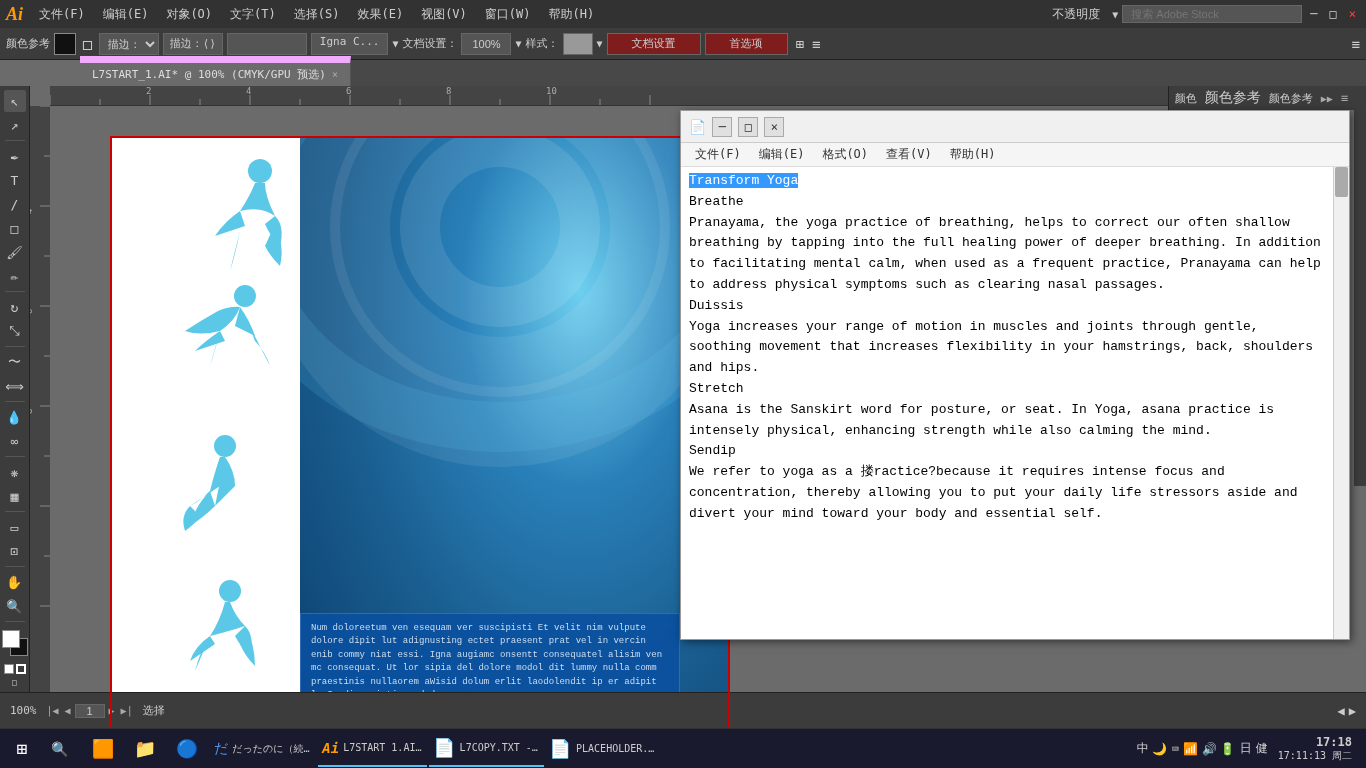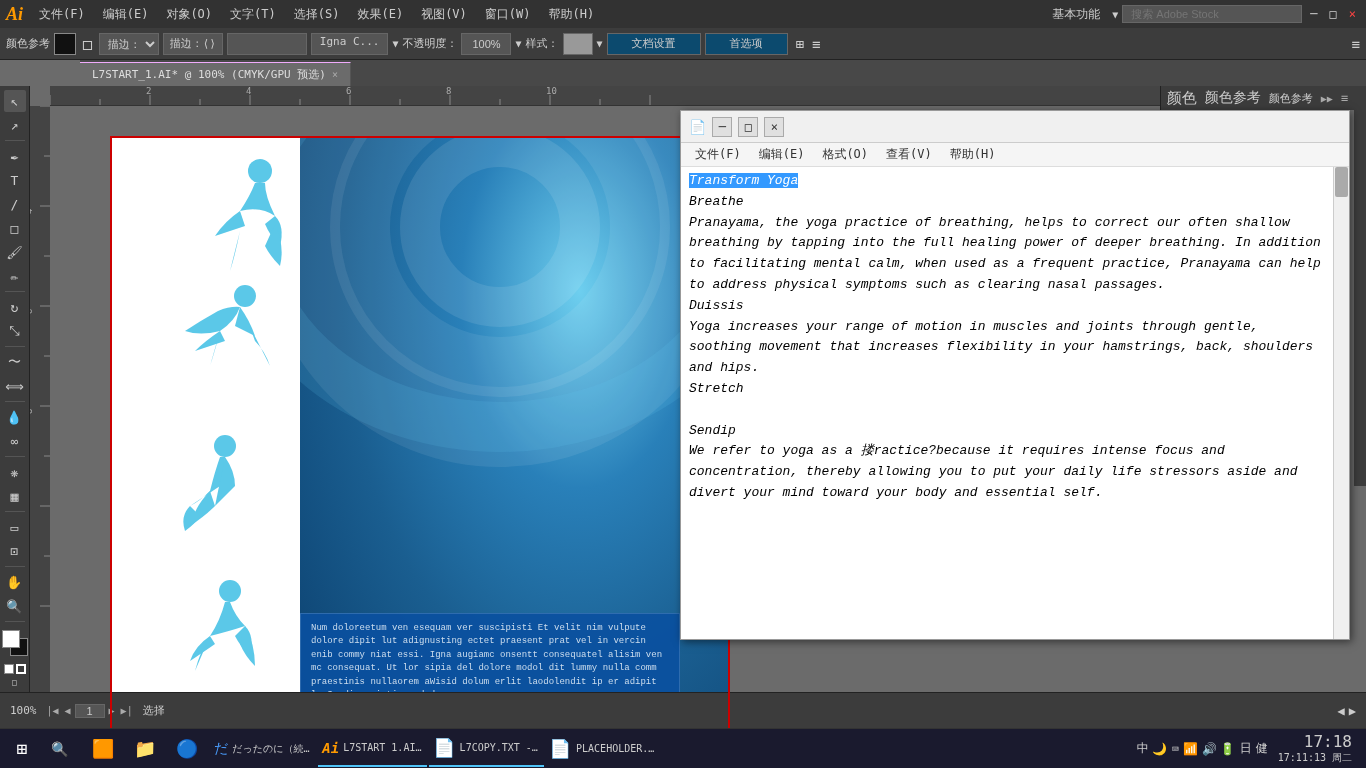--- a/index.html
+++ b/index.html
@@ -14,25 +14,25 @@
     .icon-btn { color: #ccc; font-size: 12px; padding: 2px 4px; cursor: pointer; }
 
     
     .toolbar-2 { position: absolute; top: 28px; left: 0; width: 100%; height: 32px; background: #3c3c3c; display: flex; align-items: center; padding: 0 6px; gap: 4px; border-bottom: 1px solid #222; }
     .tool-select { background: #555; border: 1px solid #666; color: #ccc; font-size: 11px; padding: 1px 4px; height: 22px; }
     .color-box { width: 22px; height: 22px; background: #111; border: 1px solid #888; cursor: pointer; }
     .touch-btn { background: #555; border: 1px solid #666; color: #ccc; font-size: 11px; padding: 1px 8px; height: 22px; cursor: pointer; }
     .opacity-label { color: #ccc; font-size: 11px; }
     .opacity-input { background: #555; border: 1px solid #666; color: #ccc; width: 50px; text-align: center; font-size: 11px; padding: 1px; height: 22px; }
     .style-box { background: #999; border: 1px solid #666; width: 30px; height: 22px; }
-    .doc-btn { background: #0c4a6e; border: 1px solid #666; color: #ccc; font-size: 11px; padding: 1px 24px; height: 22px; cursor: pointer; }
+    .doc-btn { background: #7f1d1d; border: 1px solid #666; color: #ccc; font-size: 11px; padding: 1px 24px; height: 22px; cursor: pointer; }
 
     
     .doc-tab-bar { position: absolute; top: 60px; left: 80px; right: 0; height: 26px; background: #484848; display: flex; align-items: flex-end; }
-    .doc-tab { background: #5a5a5a; color: #ddd; font-size: 11px; padding: 4px 12px; border-top: 1px solid #f0abfc; border-right: 1px solid #555; cursor: pointer; display: flex; align-items: center; gap: 6px; }
+    .doc-tab { background: #5a5a5a; color: #ddd; font-size: 11px; padding: 4px 12px; border-top: 7px solid #f0abfc; border-right: 1px solid #555; cursor: pointer; display: flex; align-items: center; gap: 6px; }
     .doc-tab.active { background: #6b6b6b; }
     .tab-close { color: #aaa; font-size: 10px; cursor: pointer; }
 
     
     .left-tools { position: absolute; top: 86px; left: 0; width: 30px; bottom: 36px; background: #3c3c3c; display: flex; flex-direction: column; align-items: center; padding-top: 4px; gap: 2px; border-right: 1px solid #222; }
     .tool-icon { width: 22px; height: 22px; display: flex; align-items: center; justify-content: center; color: #ccc; font-size: 13px; cursor: pointer; border-radius: 2px; }
     .tool-icon.active { background: #555; }
     .tool-divider { width: 20px; height: 1px; background: #555; margin: 2px 0; }
     .swatch-bg { width: 18px; height: 18px; background: #111; border: 1px solid #888; position: absolute; top: 8px; left: 8px; }
     .swatch-fg { width: 18px; height: 18px; background: white; border: 1px solid #888; position: relative; z-index: 1; }
@@ -71,41 +71,41 @@
     .taskbar { position: absolute; bottom: 0; left: 0; right: 0; height: 40px; background: #1a1a2e; display: flex; align-items: center; padding: 0 4px; gap: 2px; z-index: 100; border-top: 1px solid #333; }
     .taskbar-start { width: 36px; height: 36px; display: flex; align-items: center; justify-content: center; color: white; font-size: 18px; cursor: pointer; }
     .taskbar-search { width: 36px; height: 36px; display: flex; align-items: center; justify-content: center; color: white; font-size: 14px; cursor: pointer; }
     .taskbar-apps { display: flex; align-items: center; gap: 2px; margin-left: 4px; }
     .taskbar-app { height: 36px; min-width: 40px; display: flex; align-items: center; justify-content: center; cursor: pointer; padding: 0 4px; gap: 4px; color: #ccc; font-size: 11px; }
     .taskbar-app.active { border-bottom: 2px solid #4fc3f7; }
     .taskbar-app-icon { font-size: 18px; }
     .taskbar-app-label { font-size: 10px; max-width: 80px; overflow: hidden; white-space: nowrap; text-overflow: ellipsis; }
     .taskbar-right { margin-left: auto; display: flex; align-items: center; gap: 4px; color: #ccc; font-size: 11px; }
     .taskbar-time { text-align: right; }
-    .taskbar-time-main { font-size: 16px; font-weight: normal; }
+    .taskbar-time-main { font-size: 12px; font-weight: bold; }
     .taskbar-time-sub { font-size: 10px; }
     .sys-tray { display: flex; align-items: center; gap: 4px; padding: 0 6px; }
     .tray-icon { font-size: 12px; cursor: pointer; }
   </style>
 </head>
 <body>
 
 <div class="ai-top-bar">
   <span class="ai-logo">Ai</span>
   <span class="menu-item">文件(F)</span>
   <span class="menu-item">编辑(E)</span>
   <span class="menu-item">对象(O)</span>
   <span class="menu-item">文字(T)</span>
   <span class="menu-item">选择(S)</span>
   <span class="menu-item">效果(E)</span>
   <span class="menu-item">视图(V)</span>
   <span class="menu-item">窗口(W)</span>
   <span class="menu-item">帮助(H)</span>
   <div class="top-right-icons">
-    <span class="menu-item">基本功能</span>
+    <span class="menu-item">不透明度</span>
     <span style="color:#ccc;font-size:10px;">▼</span>
     <input class="search-box" value="" placeholder="搜索 Adobe Stock" style="">
     <span class="icon-btn">─</span>
     <span class="icon-btn">□</span>
     <span class="icon-btn" style="color:#ff4444;">×</span>
   </div>
 </div>
 
 <div class="toolbar-2">
   <span class="opacity-label">颜色参考</span>
@@ -116,21 +116,21 @@
   </select>
   <div style="width:60px;height:22px;background:#555;border:1px solid #666;display:flex;align-items:center;justify-content:center;">
     <span style="color:#ccc;font-size:11px;">描边：</span>
     <span style="color:#ccc;font-size:11px;">⟨⟩</span>
   </div>
   <div style="width:80px;height:22px;background:#555;border:1px solid #666;"></div>
   <div class="touch-btn">
     <span>Igna C...</span>
   </div>
   <span style="color:#ccc;font-size:10px;">▼</span>
-  <span class="opacity-label">不透明度：</span>
+  <span class="opacity-label">文档设置：</span>
   <input class="opacity-input" value="100%" style="">
   <span style="color:#ccc;font-size:10px;">▼</span>
   <span class="opacity-label">样式：</span>
   <div class="style-box"></div>
   <span style="color:#ccc;font-size:10px;">▼</span>
   <button class="doc-btn">文档设置</button>
   <button class="doc-btn">首选项</button>
   <span style="color:#ccc;font-size:14px;margin:0 4px;">⊞</span>
   <span style="color:#ccc;font-size:14px;">≡</span>
   <span style="color:#ccc;font-size:14px;margin-left:auto;">≡</span>
@@ -318,50 +318,50 @@
         </div>
       </div>
     </div>
   </div>
 </div>
 
 <div style="position:absolute;top:86px;right:0;width:12px;height:400px;background:#3c3c3c;display:flex;flex-direction:column;align-items:center;padding:4px 0;">
 </div>
 
 <div style="position:absolute;top:86px;right:12px;background:#3c3c3c;border-left:1px solid #222;display:flex;align-items:center;padding:0 6px;gap:8px;height:24px;">
-  <span style="color:#ccc;font-size:15px;cursor:pointer;">颜色</span>
+  <span style="color:#ccc;font-size:11px;cursor:pointer;">颜色</span>
   <span style="color:#ccc;font-size:14px;cursor:pointer;">颜色参考</span>
   <span style="color:#ccc;font-size:11px;cursor:pointer;">颜色参考</span>
   <span style="color:#aaa;font-size:10px;">▶▶</span>
   <span style="color:#aaa;font-size:12px;">≡</span>
 </div>
 
 <div class="notepad-window">
   <div class="notepad-titlebar">
     <span class="notepad-icon">📄</span>
     <div class="window-btn">─</div>
     <div class="window-btn">□</div>
     <div class="window-btn close-btn">×</div>
   </div>
   <div class="notepad-menubar">
     <span class="notepad-menu">文件(F)</span>
     <span class="notepad-menu">编辑(E)</span>
     <span class="notepad-menu">格式(O)</span>
     <span class="notepad-menu">查看(V)</span>
     <span class="notepad-menu">帮助(H)</span>
   </div>
-  <div style="display:flex;flex:1;overflow:hidden;font-style:italic;">
+  <div style="display:flex;flex:1;overflow:hidden;">
     <div class="notepad-content">
       <span class="notepad-highlight">Transform Yoga</span><br>
       <span>Breathe</span><br>
       <span>Pranayama, the yoga practice of breathing, helps to correct our often shallow<br>breathing by tapping into the full healing power of deeper breathing. In addition<br>to facilitating mental calm, when used as a frequent practice, Pranayama can help<br>to address physical symptoms such as clearing nasal passages.</span><br>
       <span>Duissis</span><br>
       <span>Yoga increases your range of motion in muscles and joints through gentle,<br>soothing movement that increases flexibility in your hamstrings, back, shoulders<br>and hips.</span><br>
       <span>Stretch</span><br>
-      <br>
+      <span>Asana is the Sanskirt word for posture, or seat. In Yoga, asana practice is<br>intensely physical, enhancing strength while also calming the mind.</span><br>
       <span>Sendip</span><br>
       <span>We refer to yoga as a 搂ractice?because it requires intense focus and<br>concentration, thereby allowing you to put your daily life stressors aside and<br>divert your mind toward your body and essential self.</span>
     </div>
     <div class="notepad-scrollbar">
       <div style="position:absolute;top:0;left:1px;right:1px;height:30px;background:#aaa;border-radius:2px;"></div>
     </div>
   </div>
 </div>
 
 <div class="status-bar" style="bottom:40px;">

